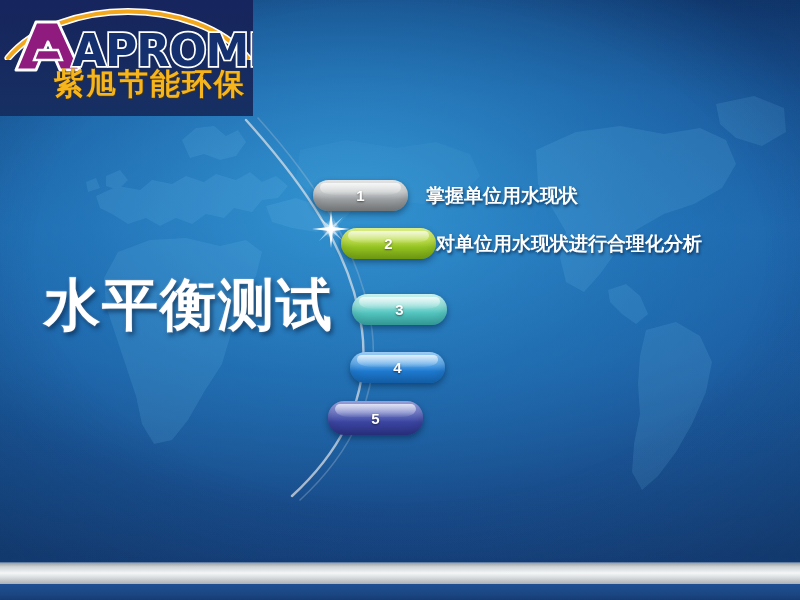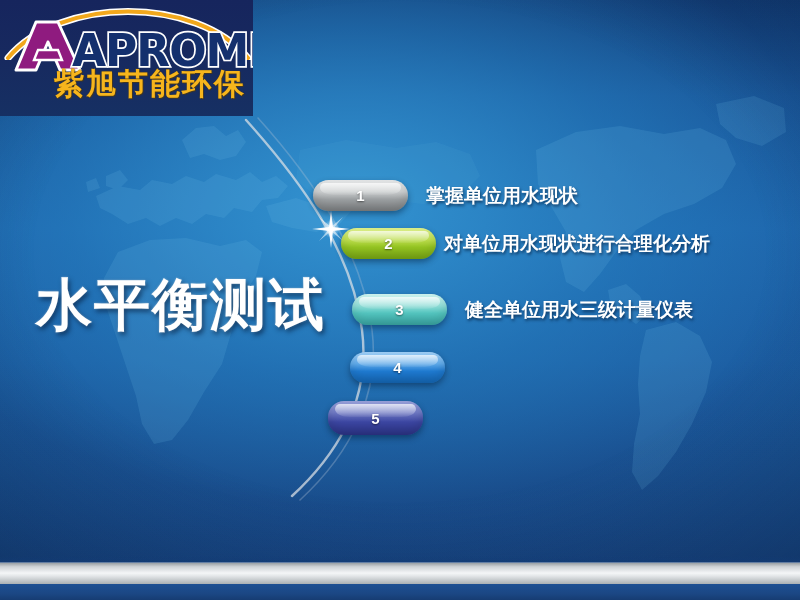--- a/index.html
+++ b/index.html
@@ -39,21 +39,21 @@
     font-size:30px;font-weight:bold;letter-spacing:2px;
     color:#f6b51d;
     font-family:"DejaVu Sans","Liberation Sans",sans-serif;
     text-shadow:0 0 1px #6b4a00, 1px 1px 0 rgba(90,60,0,.55);
     white-space:nowrap;
     margin-left:24px;
   }
 
   
   .heading{
-    position:absolute;left:36px;top:268px;
+    position:absolute;left:44px;top:268px;
     font-size:56px;font-weight:bold;color:#ffffff;letter-spacing:2px;
     font-family:"DejaVu Sans","Liberation Sans",sans-serif;
     text-shadow:2px 3px 5px rgba(4,28,60,.65), 0 0 2px rgba(255,255,255,.5);
     white-space:nowrap;
   }
 
   
   .connector{position:absolute;left:0;top:0;width:800px;height:600px;pointer-events:none;}
 
   
@@ -191,28 +191,27 @@
       <div class="pill" style="background:linear-gradient(180deg,#e3e5e6 0%,#c9cccd 38%,#9ea2a4 62%,#7f8284 100%);">
         <span class="pill-num">1</span>
       </div>
       <div class="step-label">掌握单位用水现状</div>
     </div>
 
     <div class="step" style="left:341px;top:228px;">
       <div class="pill" style="background:linear-gradient(180deg,#dcee8c 0%,#bcdc4e 38%,#95c522 62%,#7aa913 100%);">
         <span class="pill-num">2</span>
       </div>
-      <div class="step-label" style="margin-left:8px;">对单位用水现状进行合理化分析</div>
+      <div class="step-label" style="margin-left:0;">对单位用水现状进行合理化分析</div>
     </div>
 
     <div class="step" style="left:352px;top:294px;">
       <div class="pill" style="background:linear-gradient(180deg,#cdf2ee 0%,#8fdcd6 38%,#54c6c0 62%,#3aa9a6 100%);">
         <span class="pill-num">3</span>
       </div>
-      <div class="step-label">健全单位用水三级计量仪表</div>
     </div>
 
     <div class="step" style="left:350px;top:352px;">
       <div class="pill" style="background:linear-gradient(180deg,#9ecdf4 0%,#5fa9e8 38%,#1f7bd2 62%,#1569b8 100%);">
         <span class="pill-num">4</span>
       </div>
     </div>
 
     <div class="step" style="left:328px;top:401px;">
       <div class="pill" style="height:34px;background:linear-gradient(180deg,#98a0d8 0%,#6e78c2 34%,#3c46a2 62%,#2c3488 100%);">

